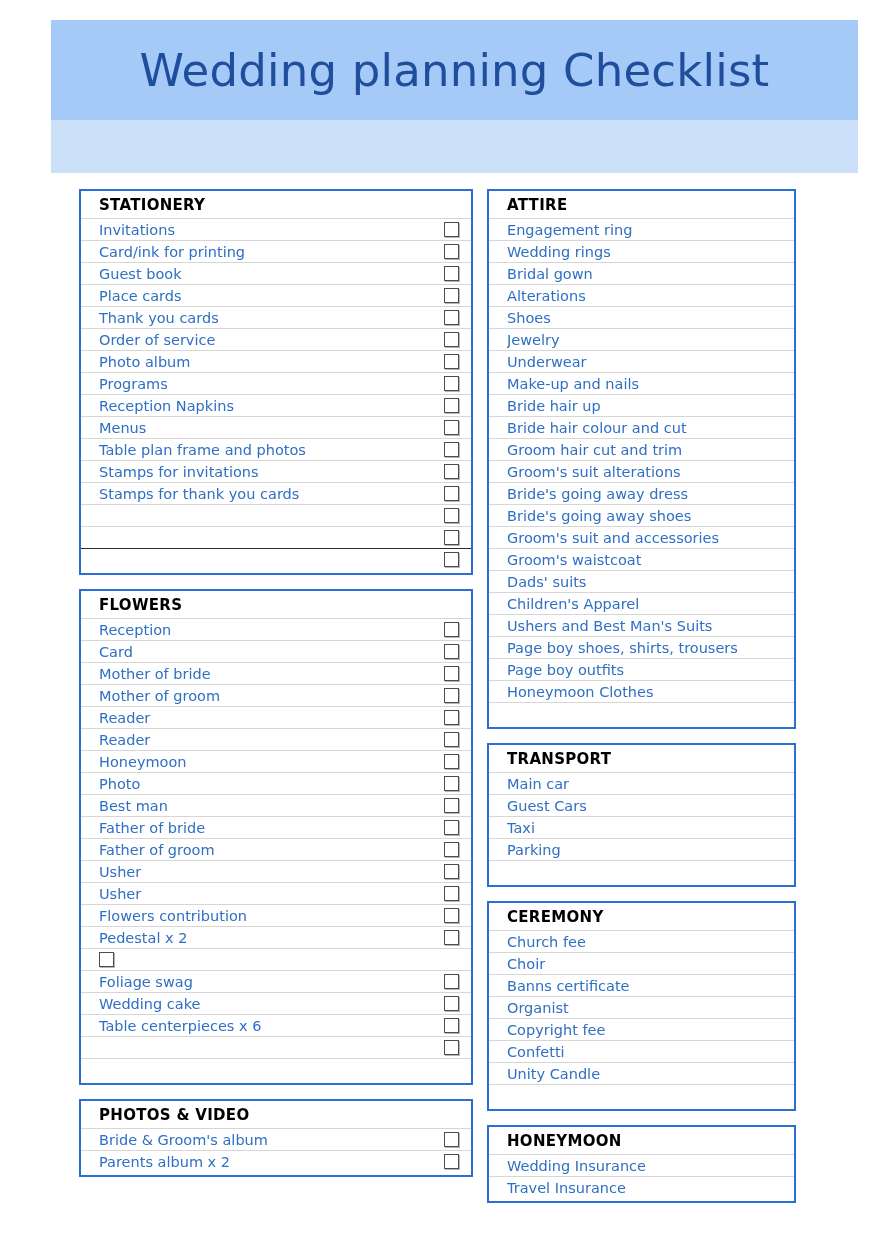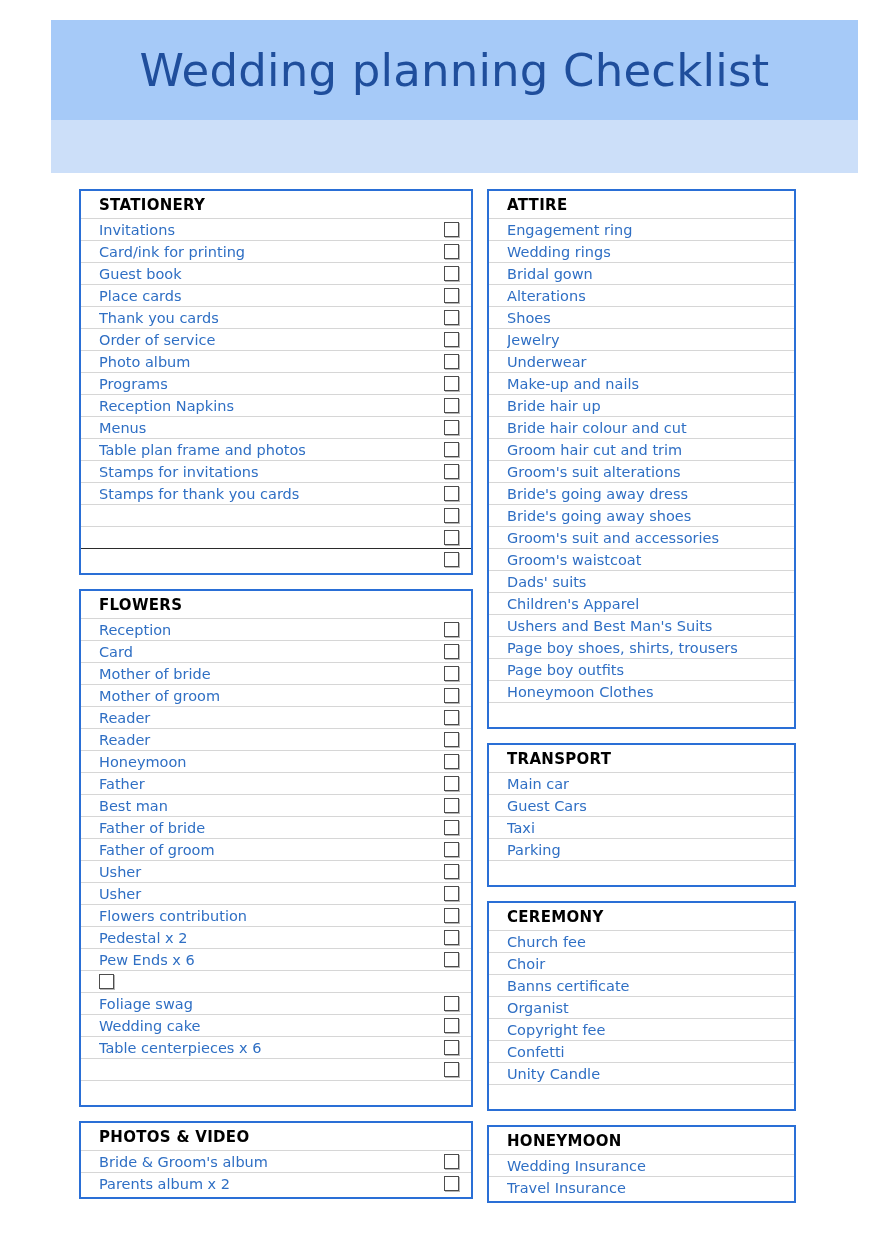--- a/index.html
+++ b/index.html
@@ -209,21 +209,21 @@
           </div>
           <div class="row">
             <span class="row-label">Reader</span>
             <span class="checkbox"></span>
           </div>
           <div class="row">
             <span class="row-label">Honeymoon</span>
             <span class="checkbox"></span>
           </div>
           <div class="row">
-            <span class="row-label">Father</span>
+            <span class="row-label">Photo</span>
             <span class="checkbox"></span>
           </div>
           <div class="row">
             <span class="row-label">Best man</span>
             <span class="checkbox"></span>
           </div>
           <div class="row">
             <span class="row-label">Father of bride</span>
             <span class="checkbox"></span>
           </div>
@@ -238,24 +238,20 @@
           <div class="row">
             <span class="row-label">Usher</span>
             <span class="checkbox"></span>
           </div>
           <div class="row">
             <span class="row-label">Flowers contribution</span>
             <span class="checkbox"></span>
           </div>
           <div class="row">
             <span class="row-label">Pedestal x 2</span>
-            <span class="checkbox"></span>
-          </div>
-          <div class="row">
-            <span class="row-label">Pew Ends x 6</span>
             <span class="checkbox"></span>
           </div>
           <div class="row">
             <span class="checkbox"></span>
           </div>
           <div class="row">
             <span class="row-label">Foliage swag</span>
             <span class="checkbox"></span>
           </div>
           <div class="row">

